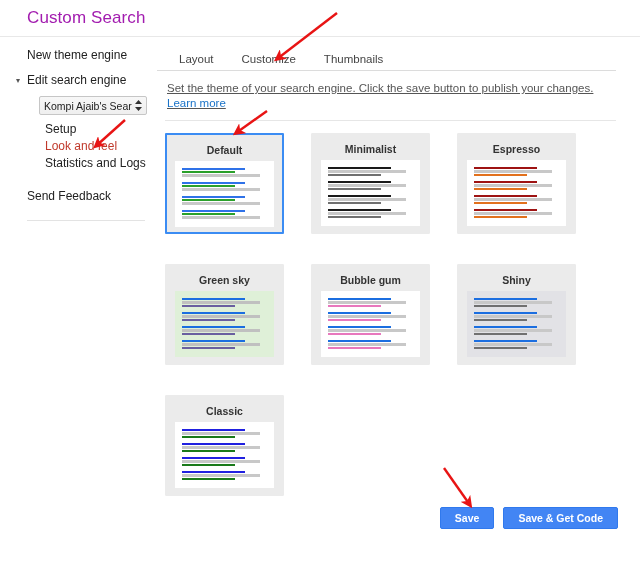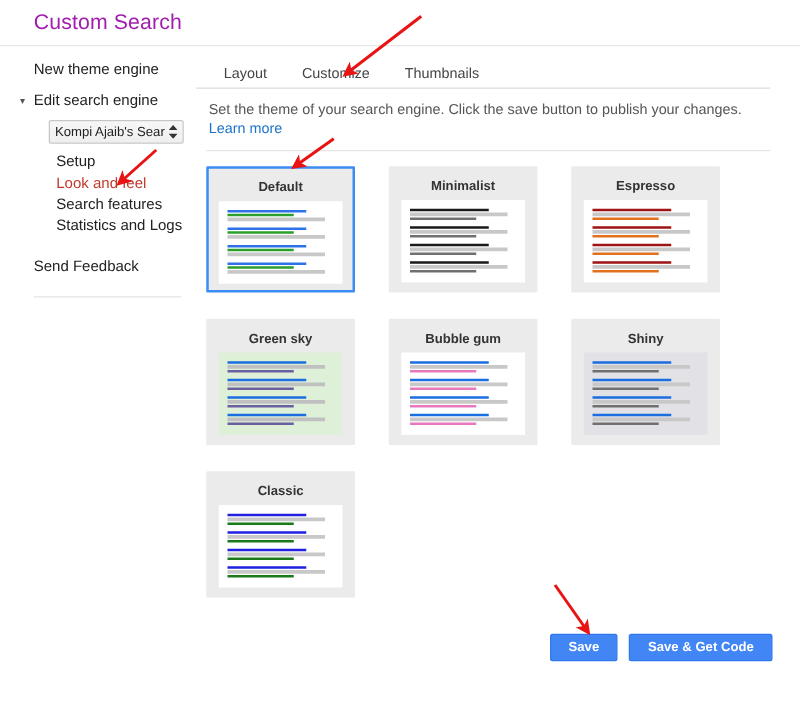--- a/index.html
+++ b/index.html
@@ -158,37 +158,38 @@
     border-top-right-radius: 2px;
     font-weight: bold;
     color: #222;
   }
 
   .desc {
     font-size: 11.5px;
     color: #555;
     padding: 10px 0 9px 10px;
     line-height: 15px;
+    text-decoration: underline;
   }
   .desc a {
     color: #1a73c8;
     text-decoration: none;
   }
   .content-rule {
     height: 1px;
     background: #e6e6e6;
     margin: 0 0 0 8px;
   }
 
   
   .theme-grid {
     display: flex;
     flex-wrap: wrap;
     padding: 12px 0 0 8px;
-    gap: 21px 27px;
+    gap: 30px 27px;
   }
   .theme-card {
     width: 119px;
     height: 101px;
     background: #ebebeb;
     border: 1px solid #ebebeb;
     box-sizing: border-box;
     cursor: pointer;
     display: flex;
     flex-direction: column;
@@ -292,21 +293,20 @@
         <svg width="7" height="11" viewBox="0 0 7 11">
           <polygon points="3.5,0 7,4 0,4" fill="#333"></polygon>
           <polygon points="3.5,11 0,7 7,7" fill="#333"></polygon>
         </svg>
       </span>
     </div>
 
     <div class="sub-nav">
       <span class="nav-link">Setup</span>
       <span class="nav-link nav-active">Look and feel</span>
-      <span class="nav-link">Search features</span>
       <span class="nav-link">Statistics and Logs</span>
     </div>
 
     <div class="nav-spacer-sm"></div>
 
 
     <div class="nav-spacer-md"></div>
 
     <div class="nav-link">Send Feedback</div>
 

